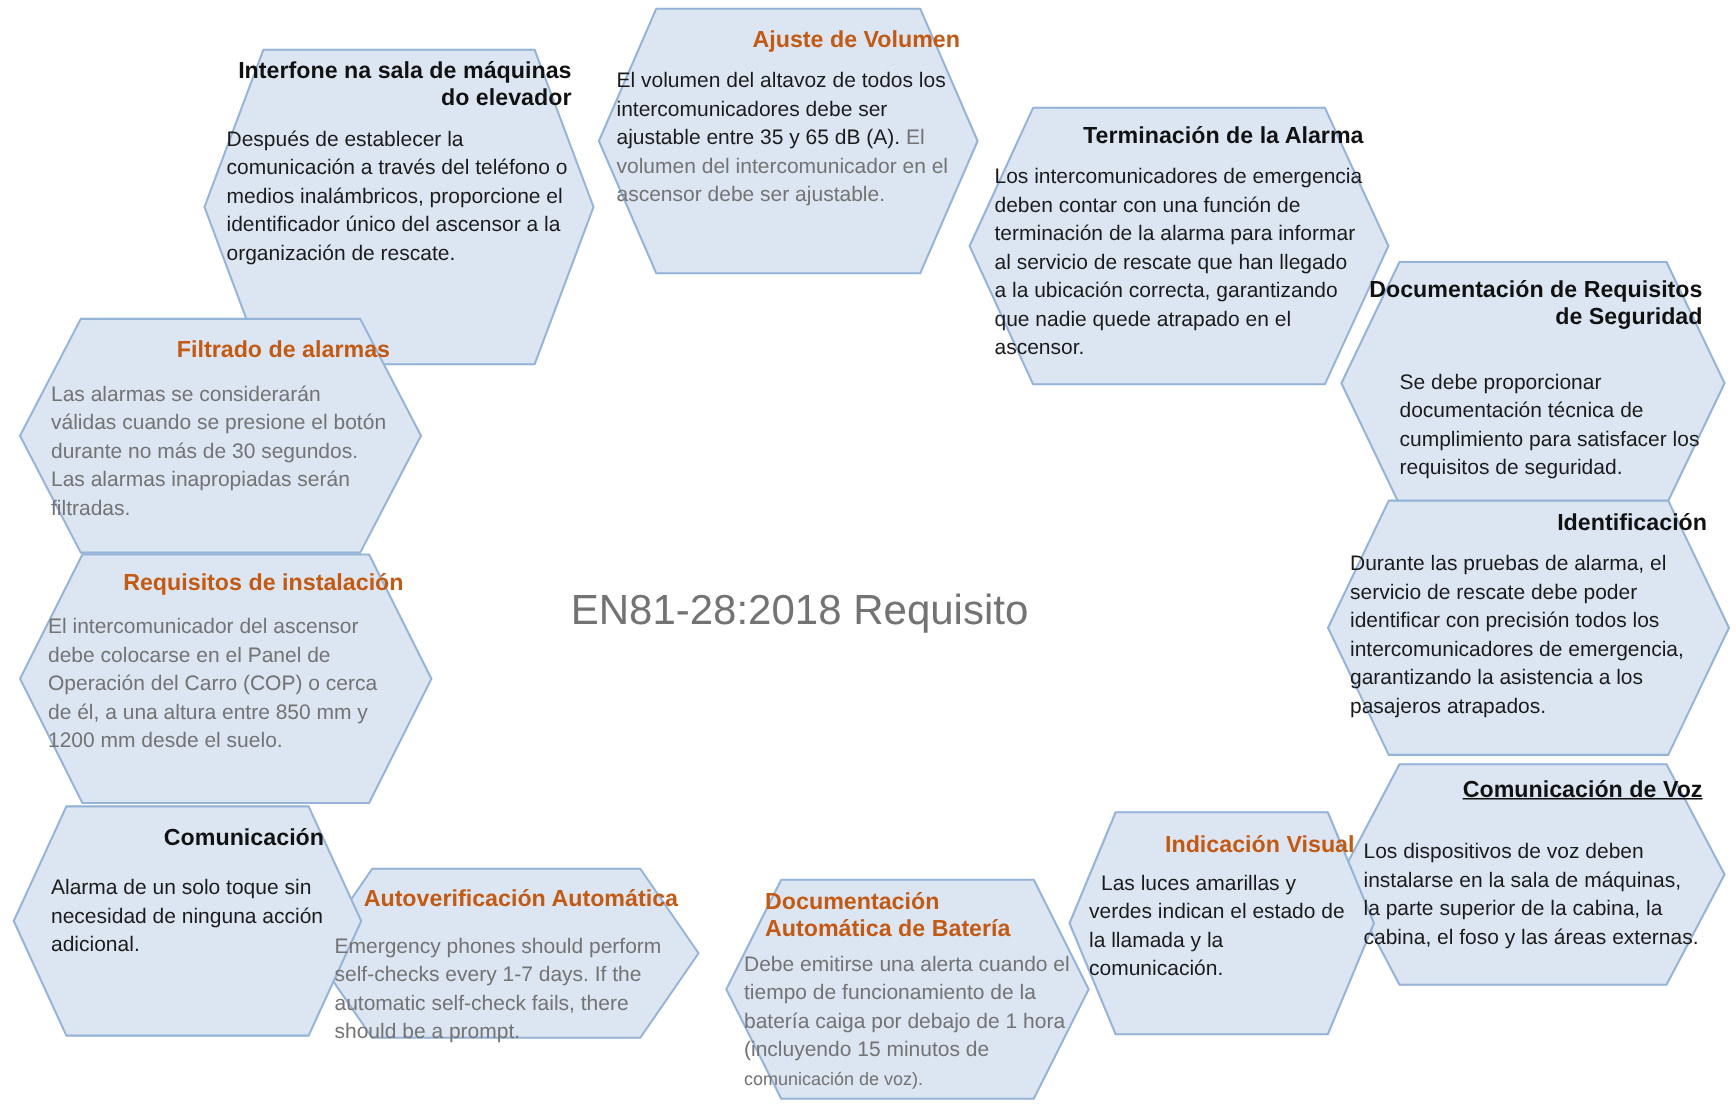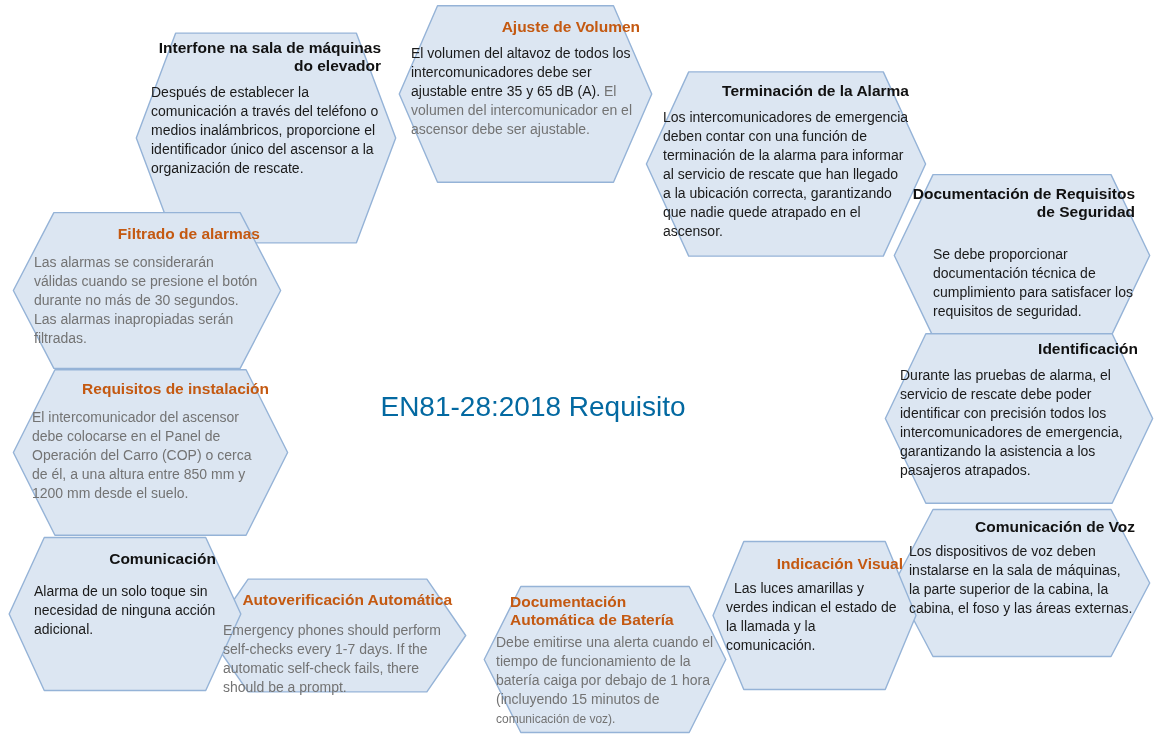--- a/index.html
+++ b/index.html
@@ -27,21 +27,21 @@
   }
   .hex-title.t-orange { color:#c45911; }
   .hex-title.t-left { text-align:left; }
   .hex-body {
     font-size:14px; line-height:19px; text-align:left; color:#1a1a1a;
   }
   .hex-body.b-orange, .seg-orange { color:#737373; }
   .seg-small { font-size:12px; }
   .diagram-title {
     position:absolute; font-size:28px; line-height:32px;
-    color:#0369a1; text-align:center; white-space:nowrap;
+    color:#737373; text-align:center; white-space:nowrap;
   }
 </style>
 </head>
 <body>
 
 <div class="stage">
 
   <div class="hex" style="left:135px; top:31px; width:262px; height:214px;">
     <svg class="hex-shape" viewBox="0 0 200 100" preserveAspectRatio="none" aria-hidden="true">
       <polygon points="31,1 169,1 199,50 169,99 31,99 1,50" vector-effect="non-scaling-stroke"></polygon>
@@ -100,21 +100,21 @@
         <span>Durante las pruebas de alarma, el servicio de rescate debe poder identificar con precisión todos los intercomunicadores de emergencia, garantizando la asistencia a los pasajeros atrapados.</span>
       </div>
     </div>
   </div>
 
   <div class="hex" style="left:893px; top:508px; width:258px; height:150px;">
     <svg class="hex-shape" viewBox="0 0 200 100" preserveAspectRatio="none" aria-hidden="true">
       <polygon points="31,1 169,1 199,50 169,99 31,99 1,50" vector-effect="non-scaling-stroke"></polygon>
     </svg>
     <div class="hex-content" style="padding:10px 16px 0;">
-      <div class="hex-title" style="margin-bottom:6px;">Comunicación de Voz</div>
+      <div class="hex-title" style="margin-bottom:22px;text-decoration:underline;">Comunicación de Voz</div>
       <div class="hex-body">
         <span>Los dispositivos de voz deben instalarse en la sala de máquinas, la parte superior de la cabina, la cabina, el foso y las áreas externas.</span>
       </div>
     </div>
   </div>
 
   <div class="hex" style="left:712px; top:540px; width:205px; height:151px;">
     <svg class="hex-shape" viewBox="0 0 200 100" preserveAspectRatio="none" aria-hidden="true">
       <polygon points="31,1 169,1 199,50 169,99 31,99 1,50" vector-effect="non-scaling-stroke"></polygon>
     </svg>

